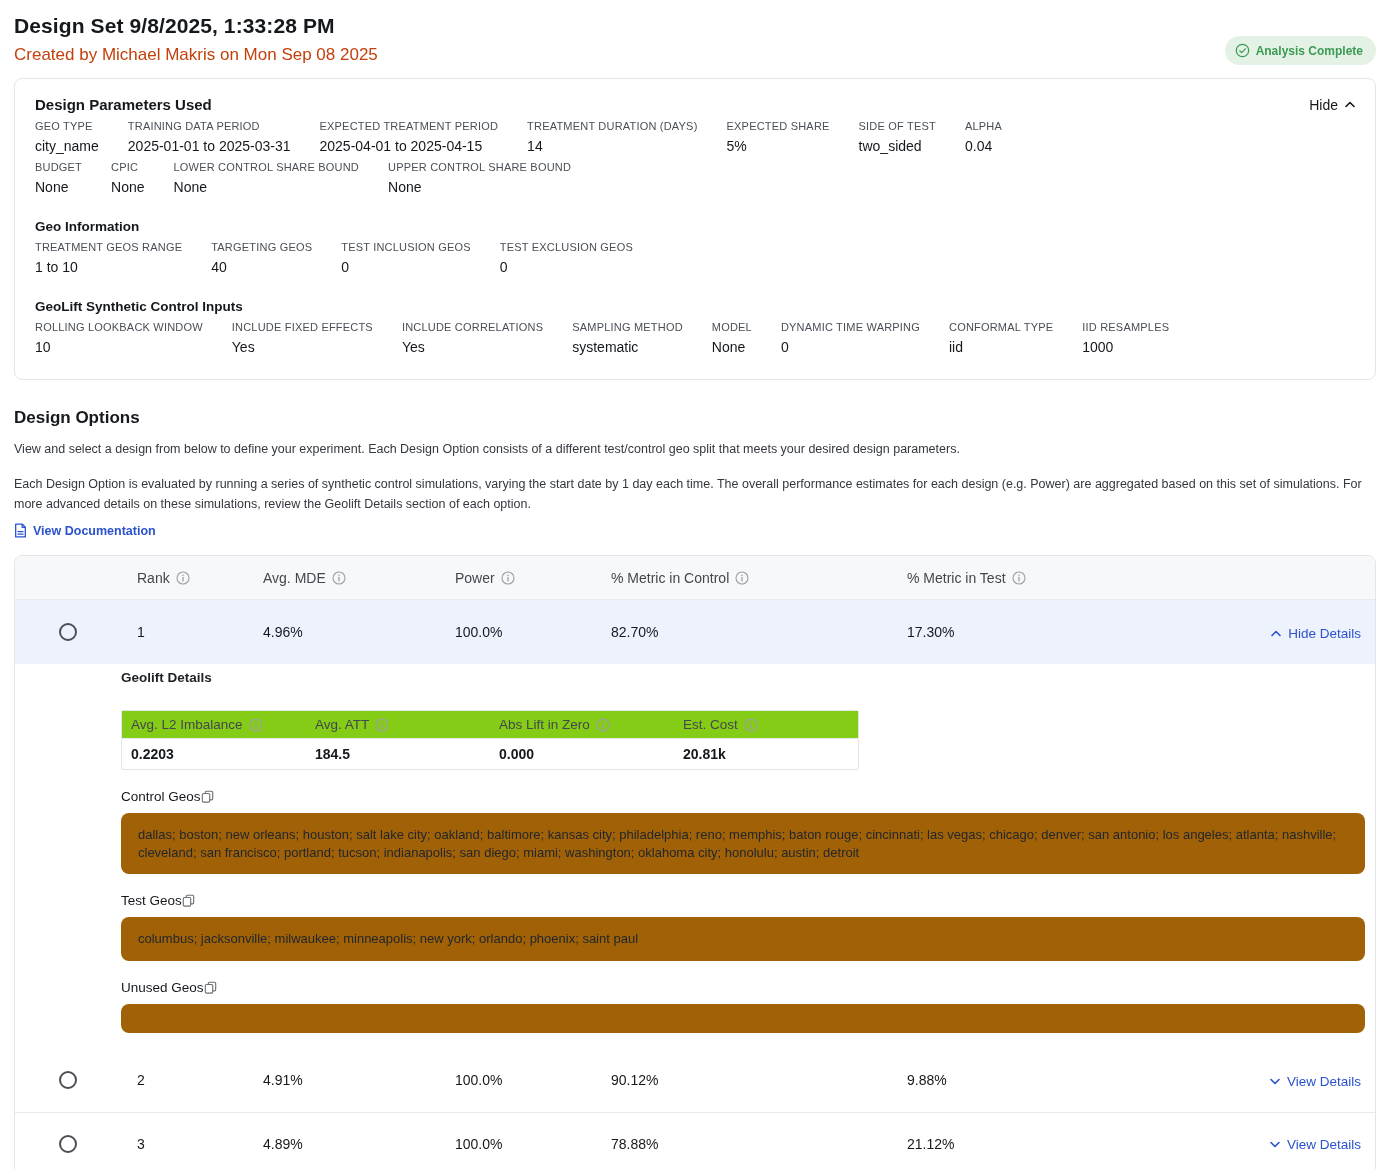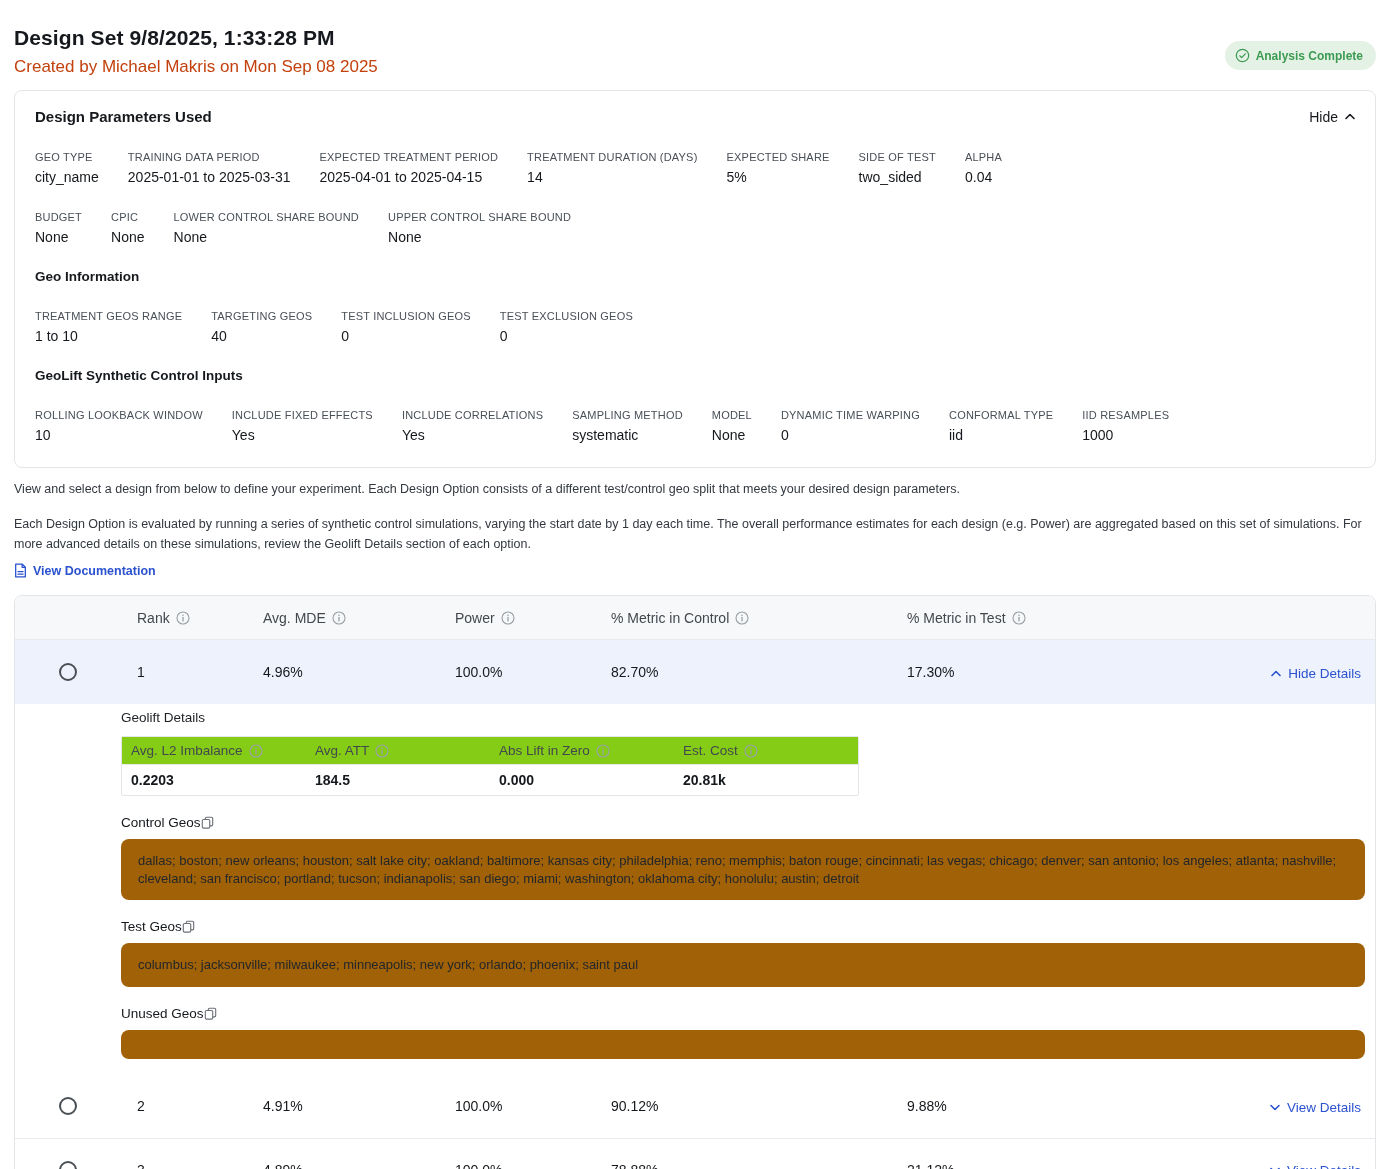--- a/index.html
+++ b/index.html
@@ -1,33 +1,33 @@
 <!DOCTYPE html>
 <html><head>
 <meta charset="utf-8">
 <style>
   * { box-sizing: border-box; margin: 0; padding: 0; }
   html,body { width:1390px; height:1169px; overflow:hidden; background:#ffffff;
     font-family:"Liberation Sans", sans-serif; color:#15181c; }
   .page { padding:0 14px; }
 
   
-  .page-header { display:flex; justify-content:space-between; align-items:center; padding-top:26px; }
+  .page-header { display:flex; justify-content:space-between; align-items:flex-end; padding-top:14px; }
   .page-title { font-size:21px; font-weight:700; color:#15181c; letter-spacing:.1px; }
   .page-subtitle { font-size:17px; color:#c2410c; margin-top:7px; }
   .badge { display:inline-flex; align-items:center; gap:6px; background:#e4f2e6; color:#3c9a52;
     font-size:12px; font-weight:700; border-radius:999px; padding:7px 13px 7px 10px; margin-top:8px; }
 
   
   .card { border:1px solid #e3e5e8; border-radius:8px; margin-top:13px; padding:17px 20px 24px 20px; }
   .card-head { display:flex; justify-content:space-between; align-items:center; }
   .card-title { font-size:15px; font-weight:700; color:#15181c; }
   .hide-btn { display:inline-flex; align-items:center; gap:7px; font-size:14px; color:#15181c;
     background:none; border:none; cursor:pointer; font-family:inherit; }
-  .param-row { display:flex; flex-wrap:wrap; column-gap:29px; row-gap:14px; margin-top:26px; }
+  .param-row { display:flex; flex-wrap:wrap; column-gap:29px; row-gap:14px; margin-top:7px; }
   .param-label { font-size:11px; color:#494f57; letter-spacing:.2px; white-space:nowrap; }
   .param-value { font-size:14px; color:#15181c; margin-top:6px; white-space:nowrap; }
   .sub-heading { font-size:13.5px; font-weight:700; color:#15181c; margin-top:24px; }
 
   
   .section-title { font-size:17px; font-weight:700; margin-top:28px; }
   .desc { font-size:12.5px; color:#33383f; margin-top:12px; line-height:1.55; }
   .desc + .desc { margin-top:16px; }
   .doc-link { display:inline-flex; align-items:center; gap:6px; color:#2b52cf; font-size:12.5px;
     font-weight:700; margin-top:9px; text-decoration:none; cursor:pointer; }
@@ -44,21 +44,21 @@
   .selected { background:#eef2fc; }
   .c-radio { display:flex; justify-content:center; padding-left:0; }
   .radio { width:18px; height:18px; border:2px solid #4b5056; border-radius:50%; background:transparent;
     display:inline-block; cursor:pointer; }
   .c-details { justify-self:end; padding-right:14px; }
   .details-link { display:inline-flex; align-items:center; gap:7px; color:#2b52cf; font-size:13.5px;
     font-weight:500; text-decoration:none; cursor:pointer; white-space:nowrap; }
 
   
   .expanded { padding:6px 10px 16px 106px; background:#ffffff; }
-  .exp-title { font-size:13.5px; font-weight:400; color:#1d2025; margin-bottom:11px; }
+  .exp-title { font-size:13.5px; font-weight:700; color:#1d2025; margin-bottom:25px; }
   .stats-table { width:738px; border:1px solid #e3e5e8; border-radius:2px; margin-bottom:17px; }
   .stats-row { display:grid; grid-template-columns:repeat(4,1fr); align-items:center; }
   .stats-head { background:#84cc16; height:28px; border-bottom:1px solid #e8eaed; }
   .stats-th { display:flex; align-items:center; gap:6px; font-size:13.5px; color:#43484f; padding-left:9px; }
   .stats-td { font-size:14px; font-weight:700; color:#15181c; padding:7px 0 7px 9px; }
   .geo-label { display:inline-flex; align-items:center; gap:0; font-size:13.5px; font-weight:500;
     color:#15181c; margin-bottom:9px; }
   .geo-box { background:#a16207; border-radius:8px; padding:13px 17px; font-size:13px; color:#23262b;
     line-height:1.35; margin-bottom:17px; }
   .geo-box.empty { min-height:29px; padding:0; margin-bottom:0; }
@@ -230,20 +230,21 @@
         <div class="param-value">iid</div>
       </div>
       <div class="param">
         <div class="param-label">IID RESAMPLES</div>
         <div class="param-value">1000</div>
       </div>
     </div>
   </div>
 
   
+  <div class="section-title">Design Options</div>
   <p class="desc">View and select a design from below to define your experiment. Each Design Option consists of a different test/control geo split that meets your desired design parameters.</p>
   <p class="desc">Each Design Option is evaluated by running a series of synthetic control simulations, varying the start date by 1 day each time. The overall performance estimates for each design (e.g. Power) are aggregated based on this set of simulations. For more advanced details on these simulations, review the Geolift Details section of each option.</p>
   <a class="doc-link">
     <svg class="ico" width="13" height="15">
         <use href="#i-doc"></use>
       </svg>
     <span>View Documentation</span>
   </a>
 
   

